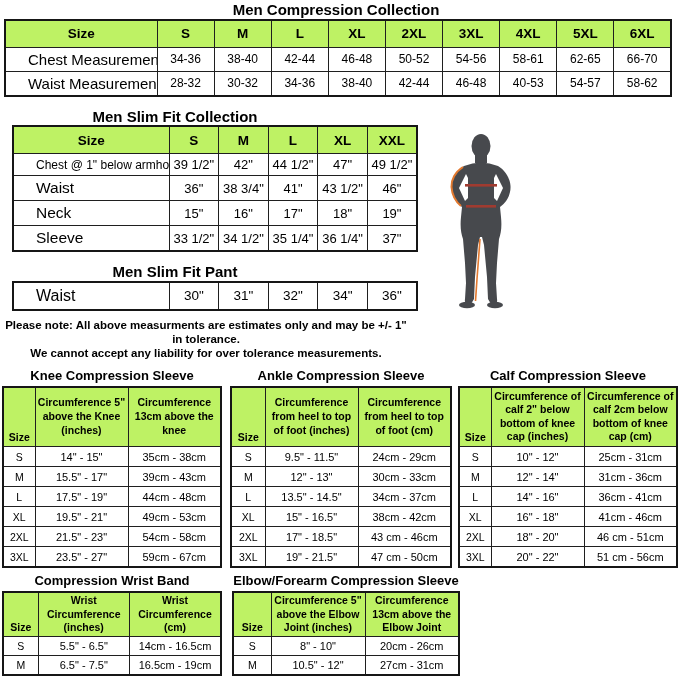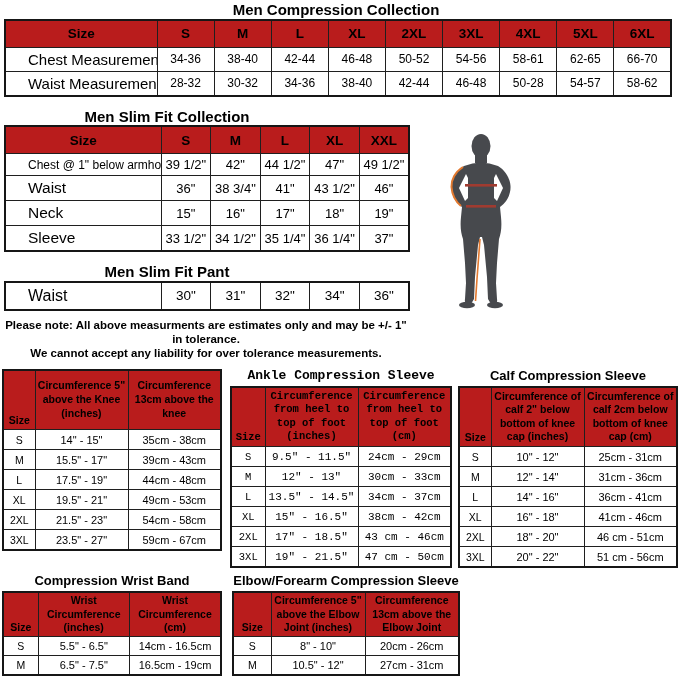--- a/index.html
+++ b/index.html
@@ -3,28 +3,28 @@
 <meta charset="utf-8">
 <style>
   html,body{margin:0;padding:0;background:#fff;}
   body{width:679px;height:698px;overflow:hidden;position:relative;
        font-family:"Liberation Sans",sans-serif;color:#000;}
   .ttl{font-weight:bold;text-align:center;font-size:15px;line-height:1.1;}
   .sttl{font-weight:bold;text-align:center;font-size:13px;line-height:1.15;margin-bottom:2px;}
   table{border-collapse:collapse;table-layout:fixed;}
   th,td{border:1px solid #1f1f1f;overflow:hidden;white-space:nowrap;}
   table{border:2px solid #161616;}
-  th{background:#b91c1c;font-weight:bold;}
+  th{background:#bef264;font-weight:bold;}
   
   .big th{font-size:13.5px;height:24px;}
   .big td{font-size:12px;text-align:center;height:21px;}
   .big td:first-child{text-align:left;font-size:15px;padding-left:22px;}
   #t1wrap{margin:2px 0 0 4px;width:664px;}
   #t1{width:668px;}
-  #t2wrap,#t3wrap{margin-left:4px;width:326px;}
+  #t2wrap,#t3wrap{margin-left:12px;width:326px;}
   #t2wrap{margin-top:12px;}
   #t3wrap{margin-top:12px;}
   #t2,#t3{width:406px;}
   #t2 td{font-size:13px;height:22px;}
   #t2 td:first-child{font-size:15.5px;}
   #t2 tr:nth-child(2) td{height:19px;}
   #t2 tr:nth-child(2) td:first-child{font-size:12px;}
   #t3 td{font-size:13.5px;height:24px;}
   #t3 td:first-child{font-size:16px;}
   
@@ -35,21 +35,21 @@
   .sm th{font-size:10.5px;line-height:1.3;padding:1px 2px;text-align:center;
          white-space:normal;vertical-align:middle;}
   .sm th:first-child{vertical-align:bottom;}
   .sm td{font-size:11px;text-align:center;height:16px;}
   .sm td:first-child{font-size:10.5px;}
   .mid td{height:17px;}
   .mid tr:first-child{height:60px;}
   .bot tr:first-child{height:42px;}
   #kneeT,#calfT{width:220px;} #ankleT{width:222px;}
   #wristT{width:220px;} #elbowT{width:228px;}
-  .gap8{margin-left:8px;font-family:Liberation Mono, monospace;} .gap6{margin-left:6px;} .gap10{margin-left:10px;}
+  .gap8{margin-left:8px;} .gap6{margin-left:6px;} .gap10{margin-left:10px;}
   .smrow2{display:flex;margin:6px 0 0 2px;align-items:flex-start;}
   
   #figure{position:absolute;left:441px;top:133px;width:96px;height:182px;}
 </style>
 </head>
 <body>
 
 <div id="t1wrap">
   <div class="ttl">Men Compression Collection</div>
   <table id="t1" class="big">
@@ -82,21 +82,21 @@
           <td>66-70</td>
         </tr>
         <tr>
           <td>Waist Measurement</td>
           <td>28-32</td>
           <td>30-32</td>
           <td>34-36</td>
           <td>38-40</td>
           <td>42-44</td>
           <td>46-48</td>
-          <td>50-28</td>
+          <td>40-53</td>
           <td>54-57</td>
           <td>58-62</td>
         </tr>
       </tbody>
   </table>
 </div>
 
 <div id="t2wrap">
   <div class="ttl">Men Slim Fit Collection</div>
   <table id="t2" class="big">
@@ -167,20 +167,21 @@
   </table>
 </div>
 
 <div class="note">
   <div><b>Please note:</b><span> All above measurments are estimates only and may be +/- 1" in tolerance.</span></div>
   <div>We cannot accept any liability for over tolerance measurements.</div>
 </div>
 
 <div class="smrow">
   <div>
+    <div class="sttl">Knee Compression Sleeve</div>
     <table id="kneeT" class="sm mid">
       <colgroup>
           <col style="width:32px">
         </colgroup>
       <tbody>
           <tr>
             <th>Size</th>
             <th>Circumference 5" above the Knee (inches)</th>
             <th>Circumference 13cm above the knee</th>
           </tr>

